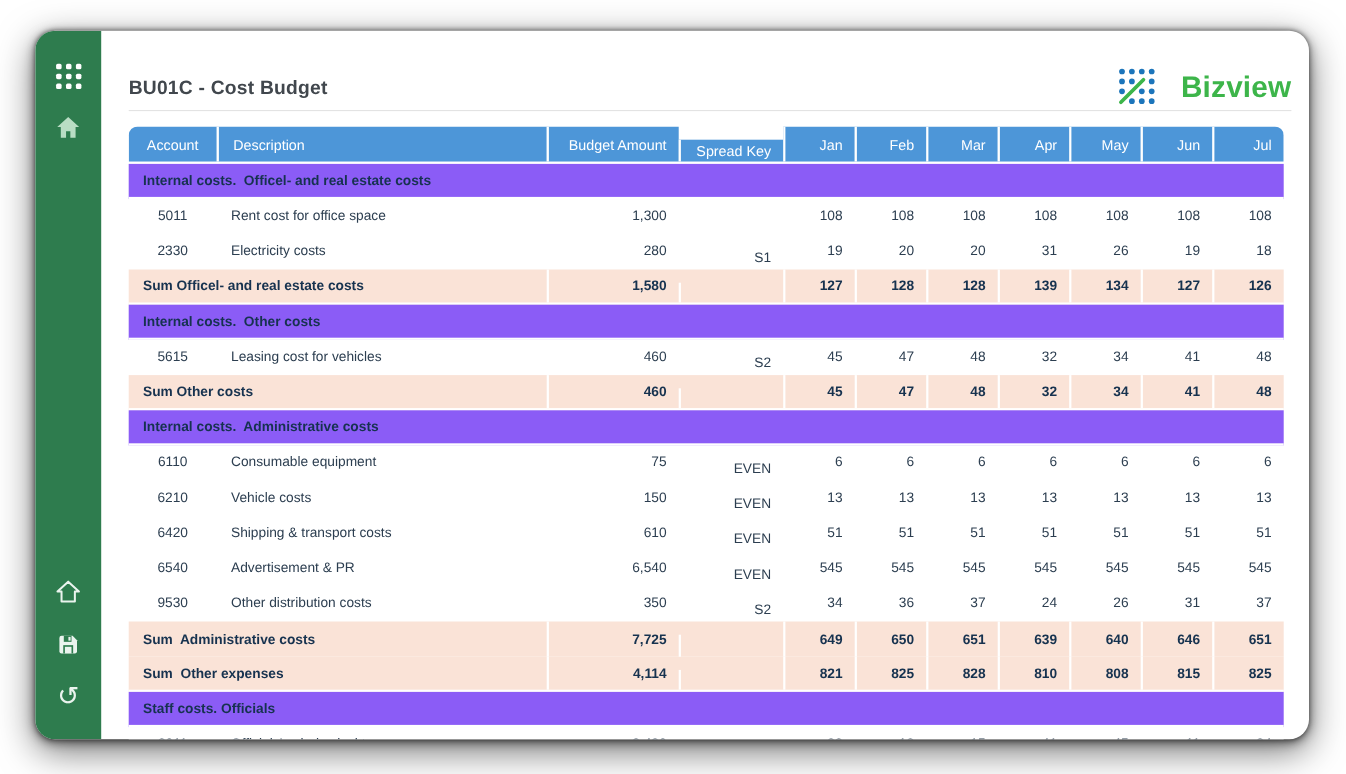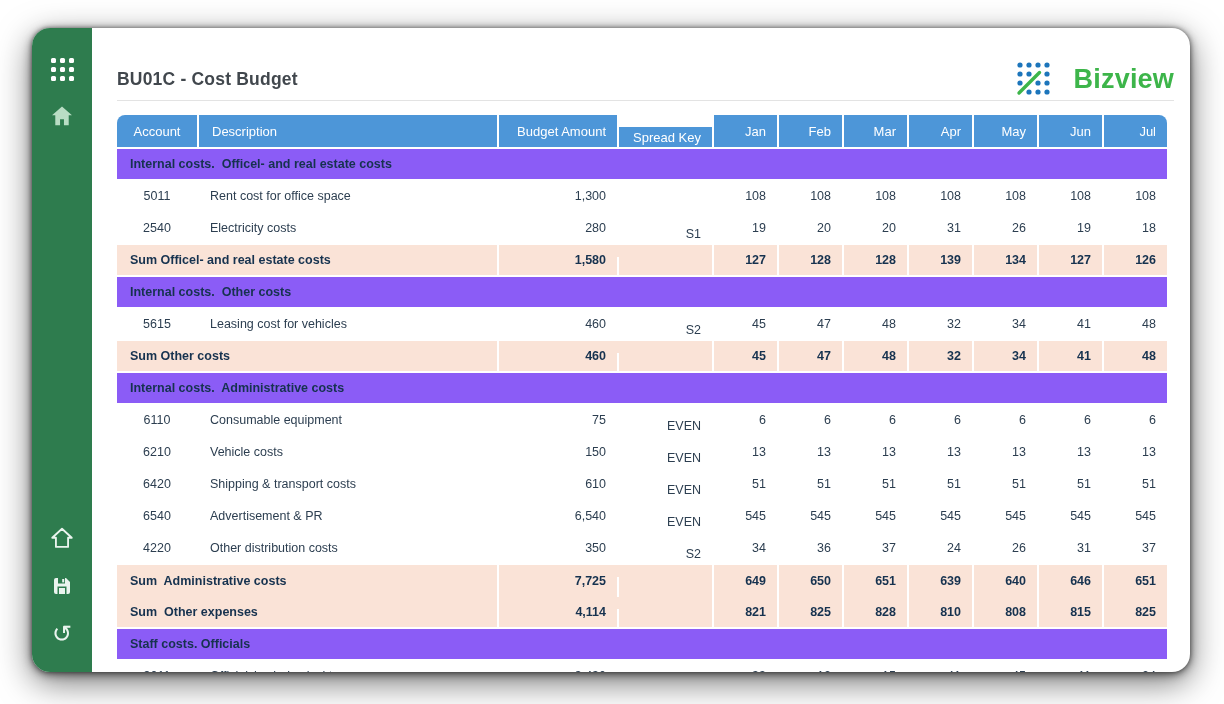--- a/index.html
+++ b/index.html
@@ -154,21 +154,21 @@
           <div class="cell c-spr"></div>
           <div class="cell c-m">108</div>
           <div class="cell c-m">108</div>
           <div class="cell c-m">108</div>
           <div class="cell c-m">108</div>
           <div class="cell c-m">108</div>
           <div class="cell c-m">108</div>
           <div class="cell c-m">108</div>
         </div>
         <div class="row data-row">
-          <div class="cell c-acct">2540</div>
+          <div class="cell c-acct">2330</div>
           <div class="cell c-desc">Electricity costs</div>
           <div class="cell c-bud">280</div>
           <div class="cell c-spr">S1</div>
           <div class="cell c-m">19</div>
           <div class="cell c-m">20</div>
           <div class="cell c-m">20</div>
           <div class="cell c-m">31</div>
           <div class="cell c-m">26</div>
           <div class="cell c-m">19</div>
           <div class="cell c-m">18</div>
@@ -258,21 +258,21 @@
           <div class="cell c-spr">EVEN</div>
           <div class="cell c-m">545</div>
           <div class="cell c-m">545</div>
           <div class="cell c-m">545</div>
           <div class="cell c-m">545</div>
           <div class="cell c-m">545</div>
           <div class="cell c-m">545</div>
           <div class="cell c-m">545</div>
         </div>
         <div class="row data-row">
-          <div class="cell c-acct">4220</div>
+          <div class="cell c-acct">9530</div>
           <div class="cell c-desc">Other distribution costs</div>
           <div class="cell c-bud">350</div>
           <div class="cell c-spr">S2</div>
           <div class="cell c-m">34</div>
           <div class="cell c-m">36</div>
           <div class="cell c-m">37</div>
           <div class="cell c-m">24</div>
           <div class="cell c-m">26</div>
           <div class="cell c-m">31</div>
           <div class="cell c-m">37</div>

